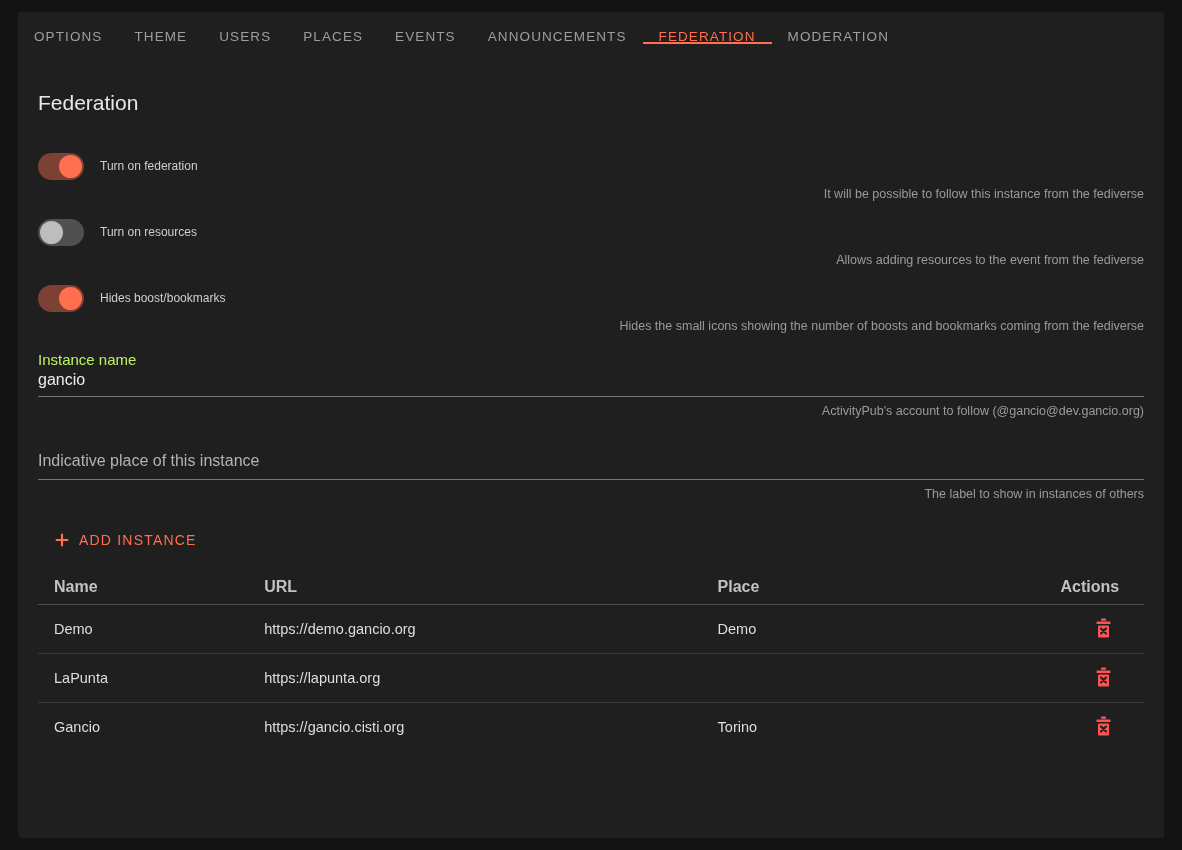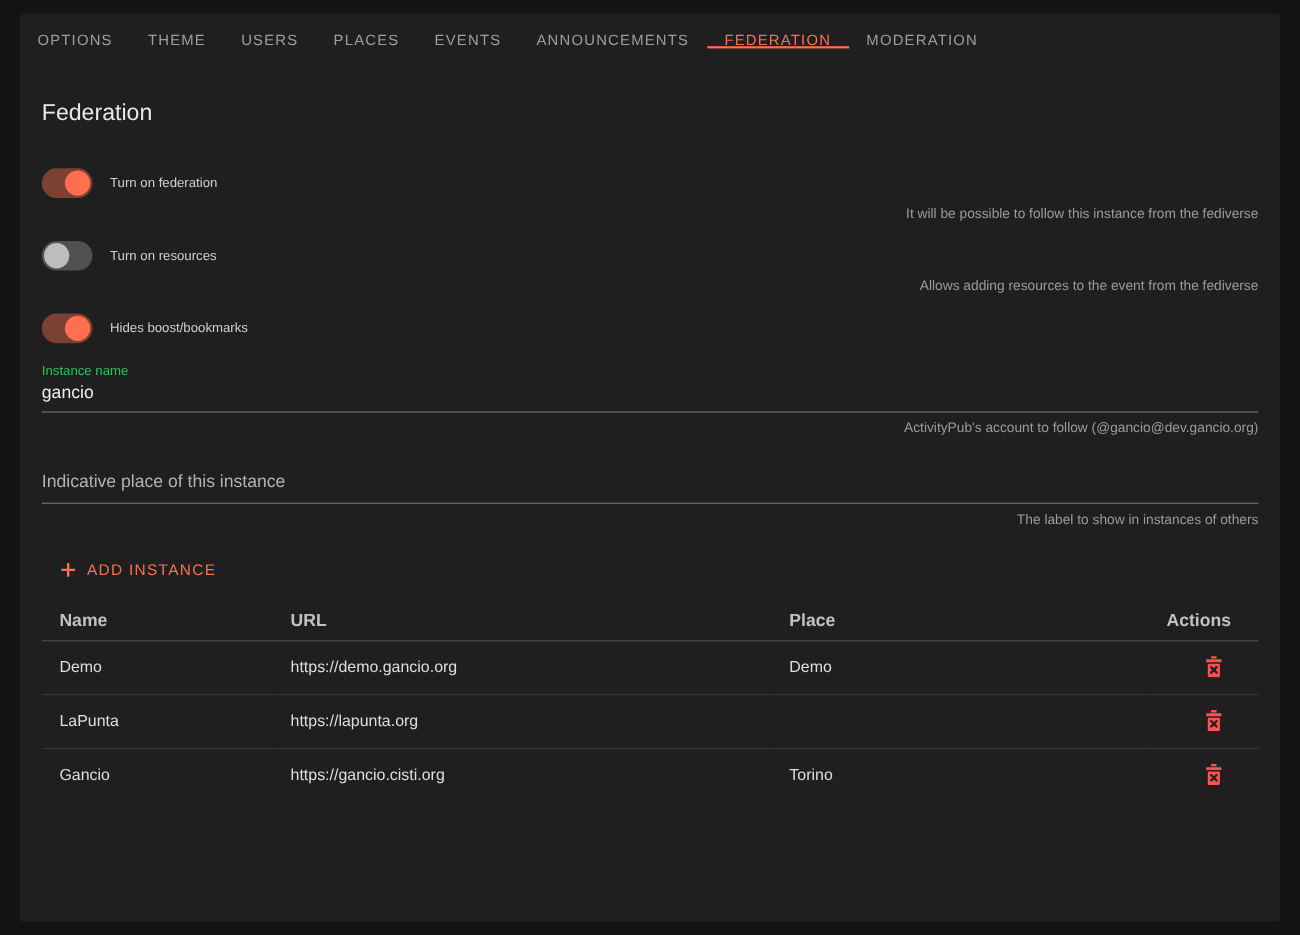--- a/index.html
+++ b/index.html
@@ -89,22 +89,22 @@
     font-size:12.5px;
     color:#9b9b9b;
     line-height:15px;
     text-align:right;
   }
   
   .field{margin-top:18px;}
   .field.place{margin-top:30px;}
   .field-label{
     display:block;
-    font-size:12px;
-    color:#22c55e;
+    font-size:15px;
+    color:#bef264;
     line-height:15px;
   }
   .field input{
     display:block;
     width:100%;
     background:transparent;
     border:none;
     border-bottom:1px solid #757575;
     outline:none;
     color:#ededed;
@@ -214,20 +214,21 @@
     </div>
 
     
     <div class="setting">
       <div class="switch-row">
         <div class="switch on">
             <div class="thumb"></div>
           </div>
         <div class="switch-label">Hides boost/bookmarks</div>
       </div>
+      <div class="hint">Hides the small icons showing the number of boosts and bookmarks coming from the fediverse</div>
     </div>
 
     
     <div class="field">
       <label class="field-label">Instance name</label>
       <input type="text" value="gancio" style="">
       <div class="hint">ActivityPub's account to follow (@gancio@dev.gancio.org)</div>
     </div>
 
     

